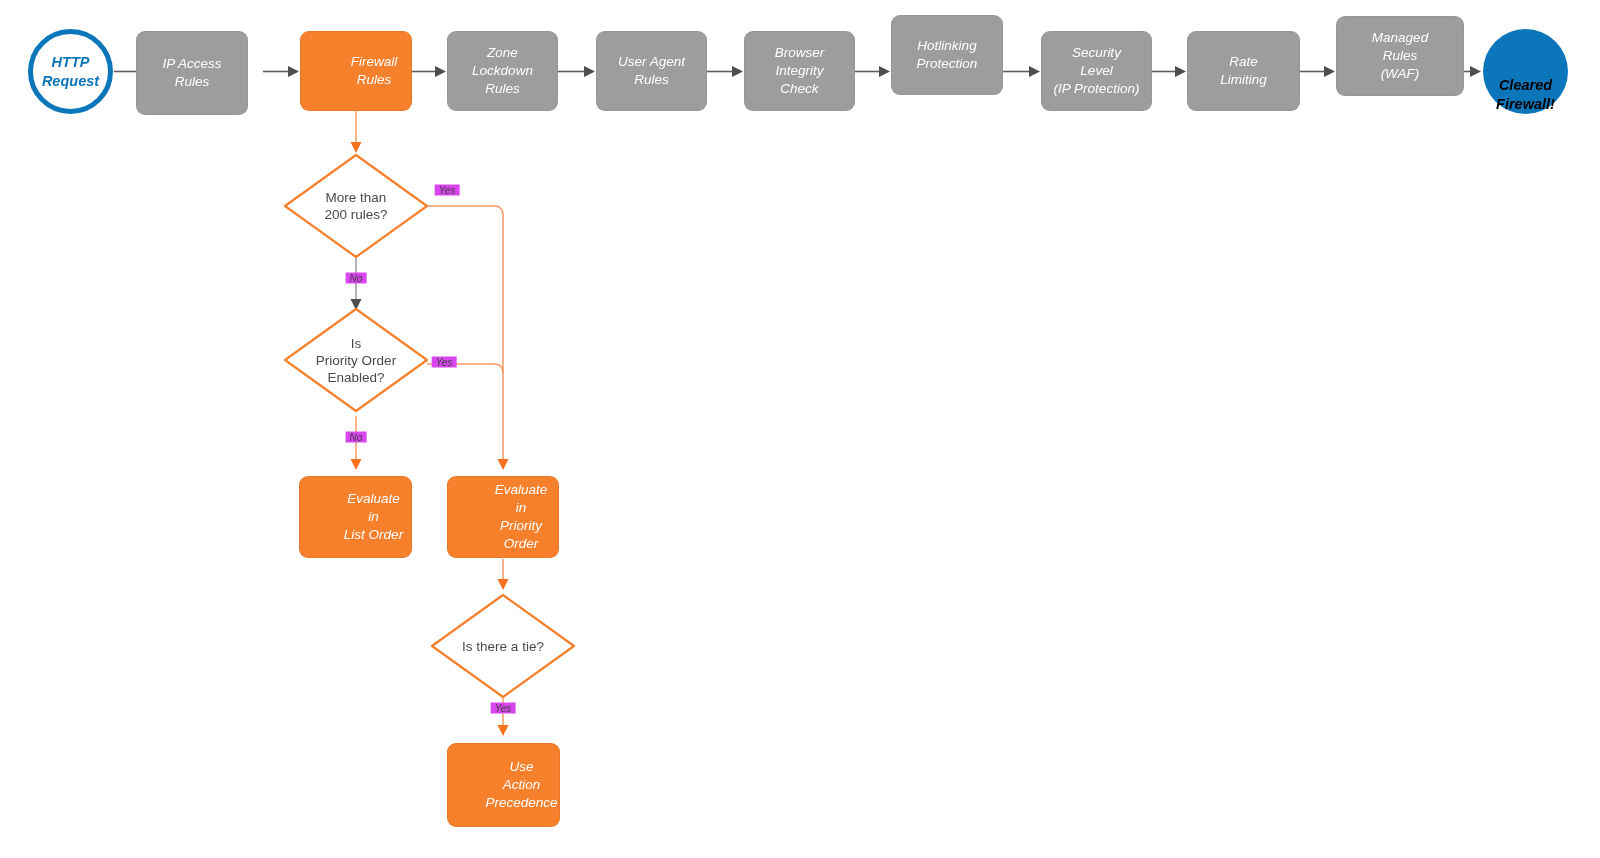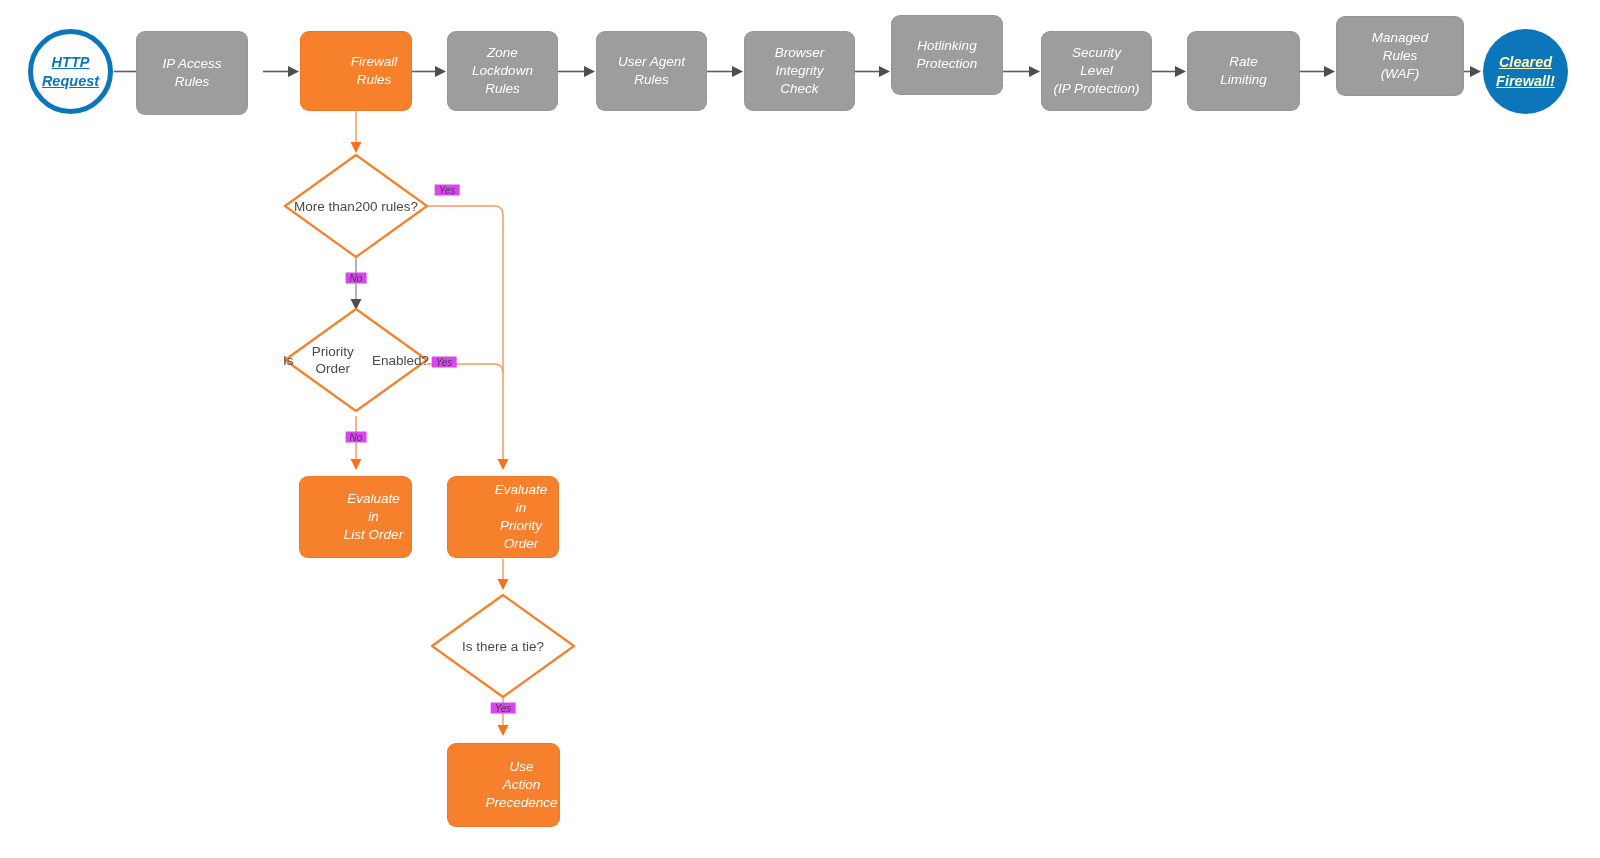--- a/index.html
+++ b/index.html
@@ -20,31 +20,31 @@
     border-radius:9px; display:flex; flex-direction:column;
     align-items:center; justify-content:center; text-align:center;
     font-style:italic; color:#ffffff; font-size:13.5px; line-height:18px;
   }
   .box.gray   { background:var(--gray-box); border:1px dotted var(--gray-border); }
   .box.orange { background:var(--orange); border:1px dotted rgba(0,0,0,0.12);padding-left:36px; }
 
   .circle {
     border-radius:50%; display:flex; flex-direction:column;
     align-items:center; justify-content:center; text-align:center;
-    font-style:italic; font-weight:bold; font-size:14.5px; line-height:19px;text-decoration:underline;
+    font-style:italic; font-weight:bold; font-size:14.5px; line-height:19px;
   }
   .circle.start { background:#ffffff; border:5px solid var(--blue); color:var(--blue); }
-  .circle.end   { background:var(--blue); color:#fef9c3; }
+  .circle.end   { background:var(--blue); color:#000000;justify-content:flex-end; }
 
   .diamond svg { position:absolute; left:0; top:0; }
   .dshape { fill:#ffffff; stroke:var(--orange); stroke-width:2.2; stroke-linejoin:round; }
   .dtext {
     position:absolute; left:0; top:0; right:0; bottom:0;
-    display:flex; flex-direction:row; align-items:center; justify-content:center;
-    text-align:center; font-size:13.5px; line-height:17px; color:var(--diamond-text);
+    display:flex; flex-direction:column; align-items:center; justify-content:center;
+    text-align:right; font-size:13.5px; line-height:17px; color:var(--diamond-text);
   }
 
   .elabel {
     position:absolute; transform:translate(-50%,-50%); background:#d946ef;
     padding:0 4px; font-style:italic; font-size:10px; color:var(--label-text); z-index:3;
   }
 </style>
 </head>
 <body>
 

